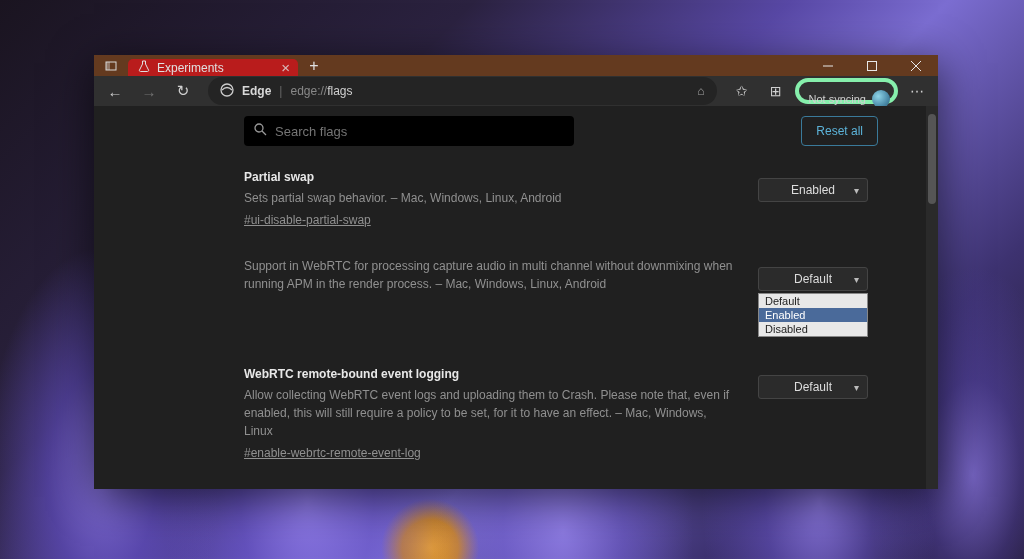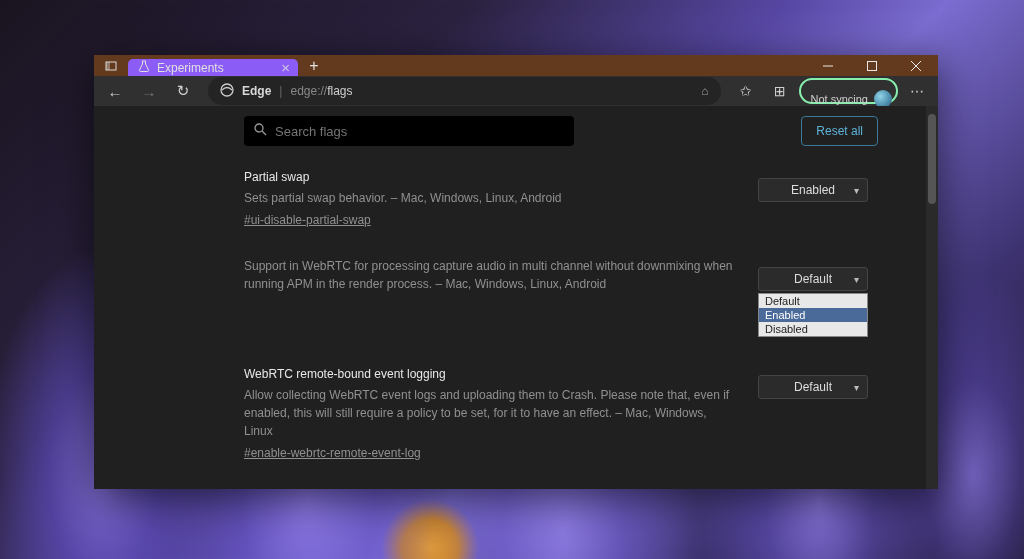--- a/index.html
+++ b/index.html
@@ -35,21 +35,21 @@
   background: #643a1f;
   display: flex; align-items: stretch;
   color: #e0e0e0;
 }
 .tab-well-icon {
   width: 34px;
   display: flex; align-items: center; justify-content: center;
   font-size: 12px;
 }
 .tab {
-  background: #8b5cf6;
+  background: #b91c1c;
   display: flex; align-items: center;
   padding: 0 8px 0 10px;
   gap: 7px;
   border-top-left-radius: 5px;
   border-top-right-radius: 5px;
   margin-top: 4px;
   min-width: 170px;
   font-size: 12px;
 }
 .tab .close { margin-left: auto; font-size: 15px; cursor: pointer; opacity: 0.8; }
@@ -80,21 +80,21 @@
   font-size: 12px;
   margin: 0 6px;
 }
 .addr-edge { font-weight: 600; color: #d8d8d8; }
 .addr-sep { color: #666; }
 .addr-path { color: #888; }
 .addr-path b { color: #d0d0d0; font-weight: normal; text-align: right; }
 .addr-right { margin-left: auto; display:flex; gap:8px; align-items:center; }
 .tb-icon { width: 30px; height: 30px; display: flex; align-items: center; justify-content: center; cursor: pointer; font-size: 14px; }
 .sync-pill {
-  height: 26px; border: 2px solid #86efac; border-radius: 13px;
+  height: 26px; border: 4px solid #86efac; border-radius: 13px;
   display: flex; align-items: center; gap: 6px;
   padding: 16px 4px 0 10px; font-size: 11px; cursor: pointer;
 }
 .avatar {
   width: 18px; height: 18px; border-radius: 50%;
   background: radial-gradient(circle at 35% 35%, #8fd4e8, #4a8aa8 60%, #2a5a78);
 }
 .content {
   flex: 1; background: #202020; display: flex; flex-direction: column; position: relative;
 }
@@ -123,21 +123,21 @@
 }
 .flags-list {
   flex: 1; overflow: hidden;
   padding: 12px 60px 0 150px;
 }
 .flag {
   display: flex; gap: 20px; margin-bottom: 28px;
   position: relative;
 }
 .flag-text { flex: 1; font-size: 12px; line-height: 1.5; }
-.flag-title { color: #e8e8e8; font-weight: 400; margin-bottom: 3px; }
+.flag-title { color: #e8e8e8; font-weight: 700; margin-bottom: 3px; }
 .flag-desc { color: #909090; margin-bottom: 4px; }
 .flag-link { color: #909090; text-decoration: underline; cursor: pointer; }
 .flag-ctrl { width: 120px; display: flex; flex-direction: column; align-items: flex-start; padding-top: 10px; }
 .select {
   width: 110px; height: 24px;
   background: #2b2b2b; border: 1px solid #444; border-radius: 3px;
   color: #ddd; font-size: 12px;
   display: flex; align-items: center; justify-content: center;
   position: relative; cursor: pointer;
 }

